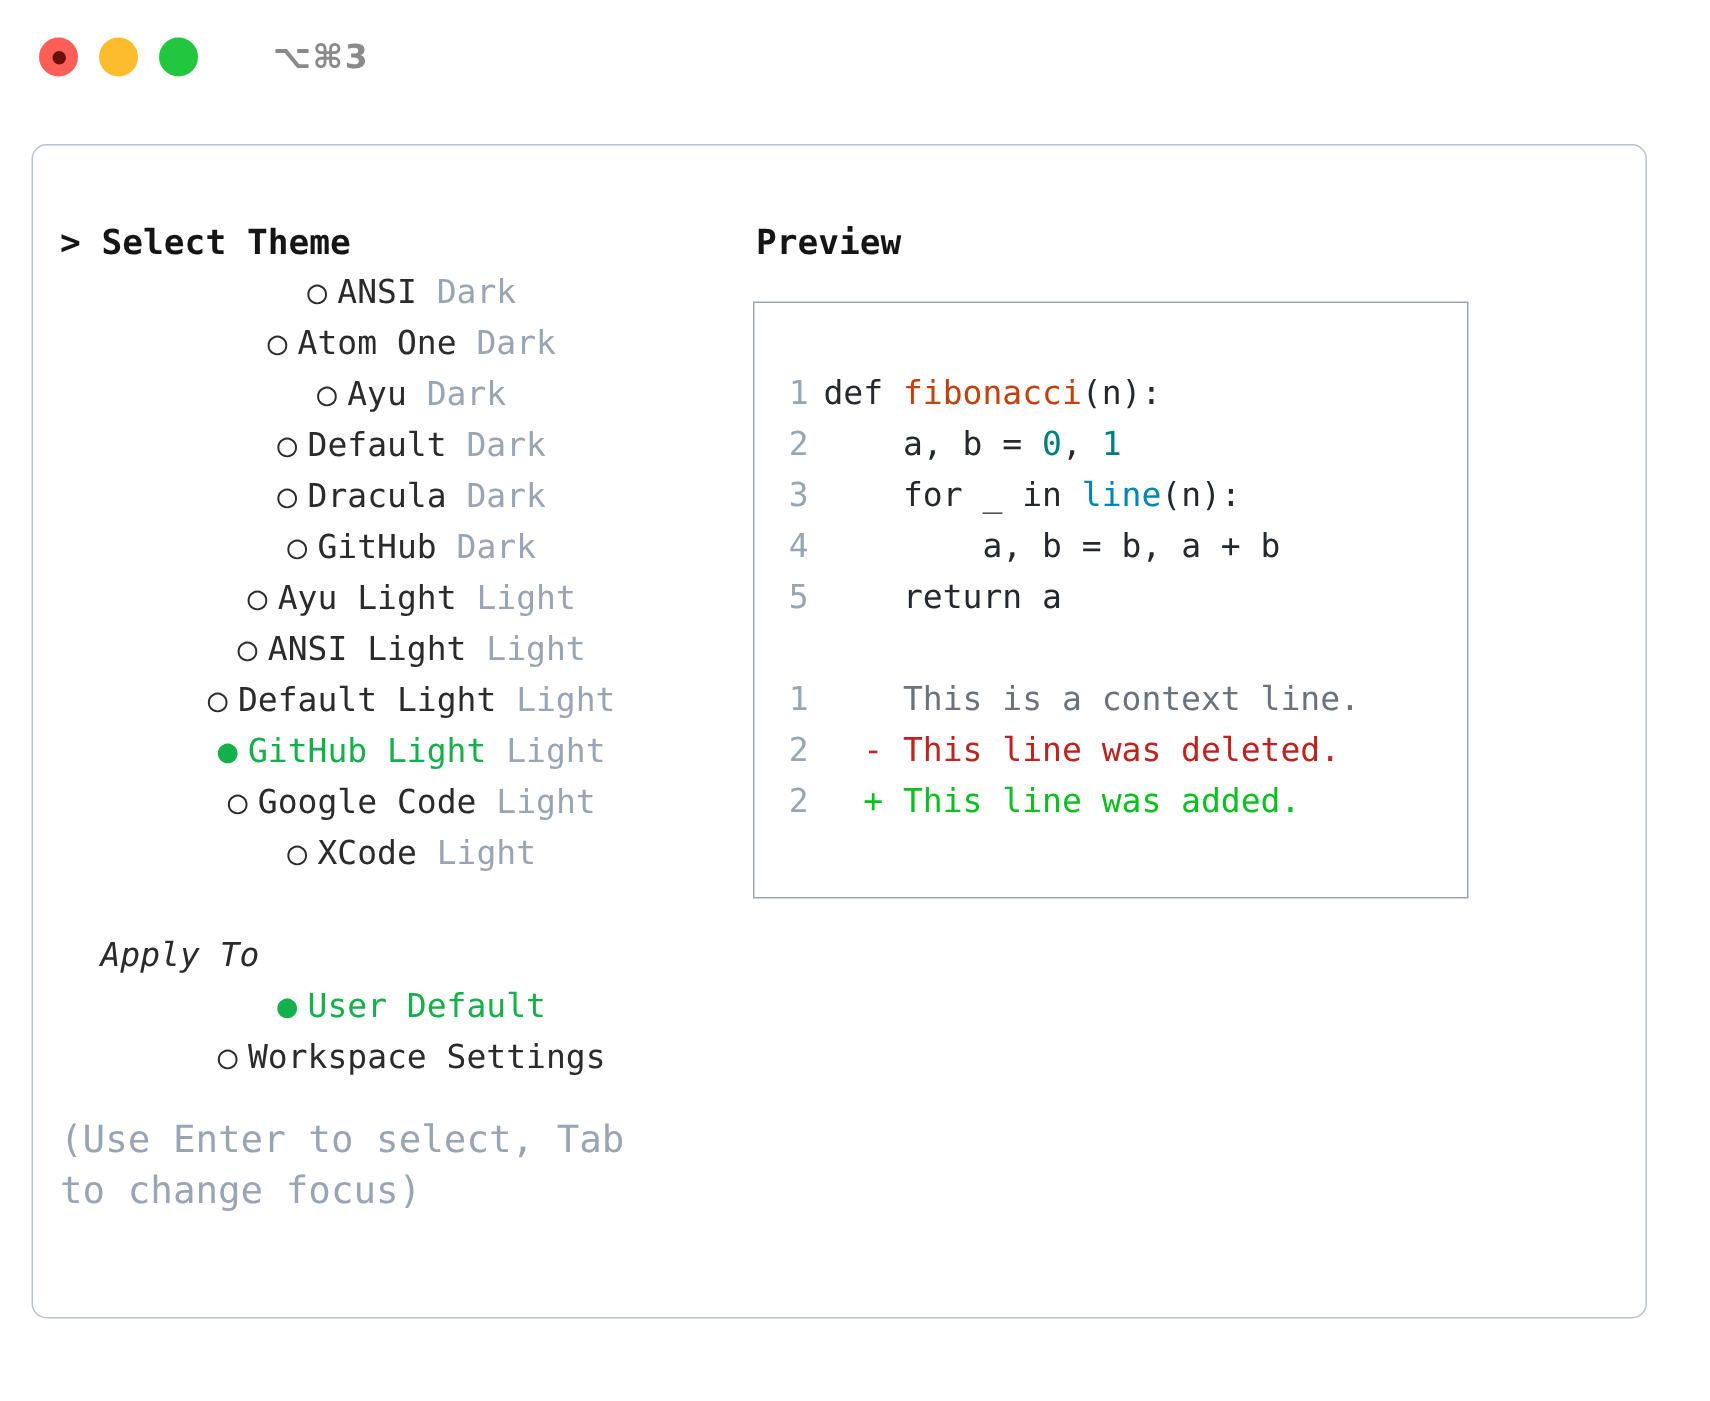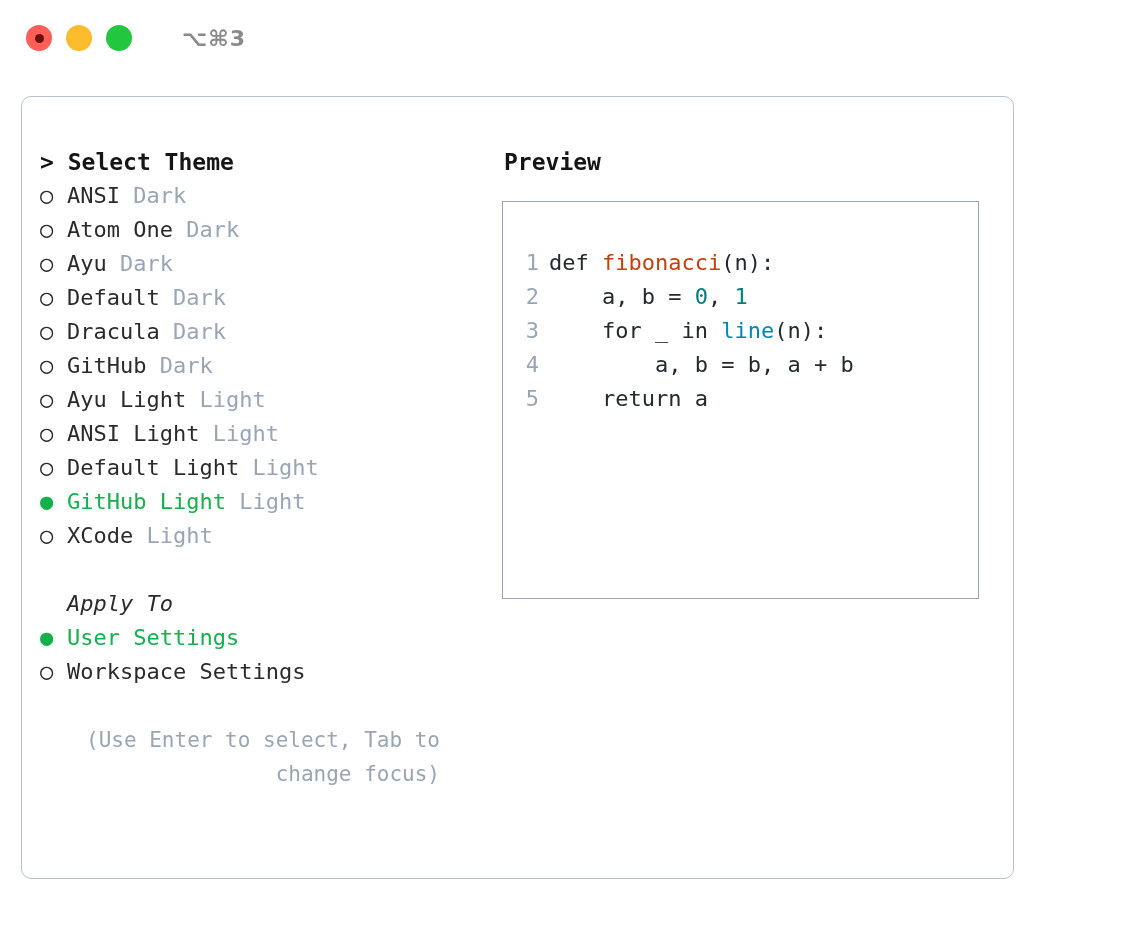--- a/index.html
+++ b/index.html
@@ -54,21 +54,21 @@
     color: #8a8a8a;
     letter-spacing: 1px;
     font-family: "DejaVu Sans", "Liberation Sans", sans-serif;
   }
 
   
   .panel {
     position: absolute;
     left: 21px;
     top: 96px;
-    width: 993px;
+    width: 1077px;
     height: 783px;
     border: 1.5px solid #b9c1cc;
     border-radius: 10px;
     box-sizing: border-box;
     background: #ffffff;
   }
 
   .cols {
     display: flex;
     padding: 48px 0 0 18px;
@@ -77,21 +77,21 @@
   .col-right { flex: 1; }
 
   .section-head {
     font-size: 23px;
     font-weight: bold;
     color: #151515;
     line-height: 34px;
     white-space: pre;
   }
 
-  .list { margin-top: 0; }
+  .list { margin-top: 0; text-align: center; }
   .row {
     font-size: 22px;
     line-height: 34px;
     color: #2b2b2b;
     white-space: pre;
     display: block;
   }
   .marker {
     display: inline-block;
     width: 27px;
@@ -108,26 +108,25 @@
   .apply-head {
     font-size: 22px;
     line-height: 34px;
     color: #2b2b2b;
     white-space: pre;
     padding-left: 27px;
     font-style: italic;
   }
 
   .hint {
-    margin-top: 34px;
-    font-size: 21px;
+    margin-top: 20px;
+    font-size: 25px;
     line-height: 34px;
     color: #9aa5b4;
     width: 400px;
-    text-align: right;
   }
 
   
   .preview-head {
     font-size: 23px;
     font-weight: bold;
     color: #151515;
     line-height: 34px;
     padding-left: 2px;
   }
@@ -186,44 +185,50 @@
           <div class="row"><span class="marker">○</span><span class="name">ANSI</span><span class="variant"> Dark</span></div>
           <div class="row"><span class="marker">○</span><span class="name">Atom One</span><span class="variant"> Dark</span></div>
           <div class="row"><span class="marker">○</span><span class="name">Ayu</span><span class="variant"> Dark</span></div>
           <div class="row"><span class="marker">○</span><span class="name">Default</span><span class="variant"> Dark</span></div>
           <div class="row"><span class="marker">○</span><span class="name">Dracula</span><span class="variant"> Dark</span></div>
           <div class="row"><span class="marker">○</span><span class="name">GitHub</span><span class="variant"> Dark</span></div>
           <div class="row"><span class="marker">○</span><span class="name">Ayu Light</span><span class="variant"> Light</span></div>
           <div class="row"><span class="marker">○</span><span class="name">ANSI Light</span><span class="variant"> Light</span></div>
           <div class="row"><span class="marker">○</span><span class="name">Default Light</span><span class="variant"> Light</span></div>
           <div class="row"><span class="marker on">●</span><span class="name sel">GitHub Light</span><span class="variant"> Light</span></div>
+          <div class="row"><span class="marker">○</span><span class="name">Google Code</span><span class="variant"> Light</span></div>
           <div class="row"><span class="marker">○</span><span class="name">XCode</span><span class="variant"> Light</span></div>
         </div>
 
       <div class="spacer"></div>
 
       <div class="apply-head">Apply To</div>
 
       <div class="list" id="apply-list">
-          <div class="row"><span class="marker on">●</span><span class="name sel">User Settings</span></div>
+          <div class="row"><span class="marker on">●</span><span class="name sel">User Default</span></div>
           <div class="row"><span class="marker">○</span><span class="name">Workspace Settings</span></div>
         </div>
 
       <div class="hint">(Use Enter to select, Tab to change focus)</div>
     </div>
 
     <div class="col-right">
       <div class="preview-head">Preview</div>
 
       <div class="code-box">
         <div id="code-lines">
             <div class="cline"><span class="lno">1</span><span class="kw">def </span><span class="fn">fibonacci</span><span class="kw">(n):</span></div>
             <div class="cline"><span class="lno">2</span><span>    </span><span class="kw">a, b = </span><span class="num">0</span><span class="kw">, </span><span class="num">1</span></div>
             <div class="cline"><span class="lno">3</span><span>    </span><span class="kw">for _ in </span><span class="bi">line</span><span class="kw">(n):</span></div>
             <div class="cline"><span class="lno">4</span><span>        </span><span class="kw">a, b = b, a + b</span></div>
             <div class="cline"><span class="lno">5</span><span>    </span><span class="kw">return a</span></div>
           </div>
         <div class="blank"></div>
+        <div id="diff-lines">
+            <div class="cline"><span class="lno">1</span><span class="ctx">    </span><span class="ctx">This is a context line.</span></div>
+            <div class="cline"><span class="lno">2</span><span class="del">  - </span><span class="del">This line was deleted.</span></div>
+            <div class="cline"><span class="lno">2</span><span class="add">  + </span><span class="add">This line was added.</span></div>
+          </div>
       </div>
     </div>
 
   </div>
 </div>
 
 </body></html>

